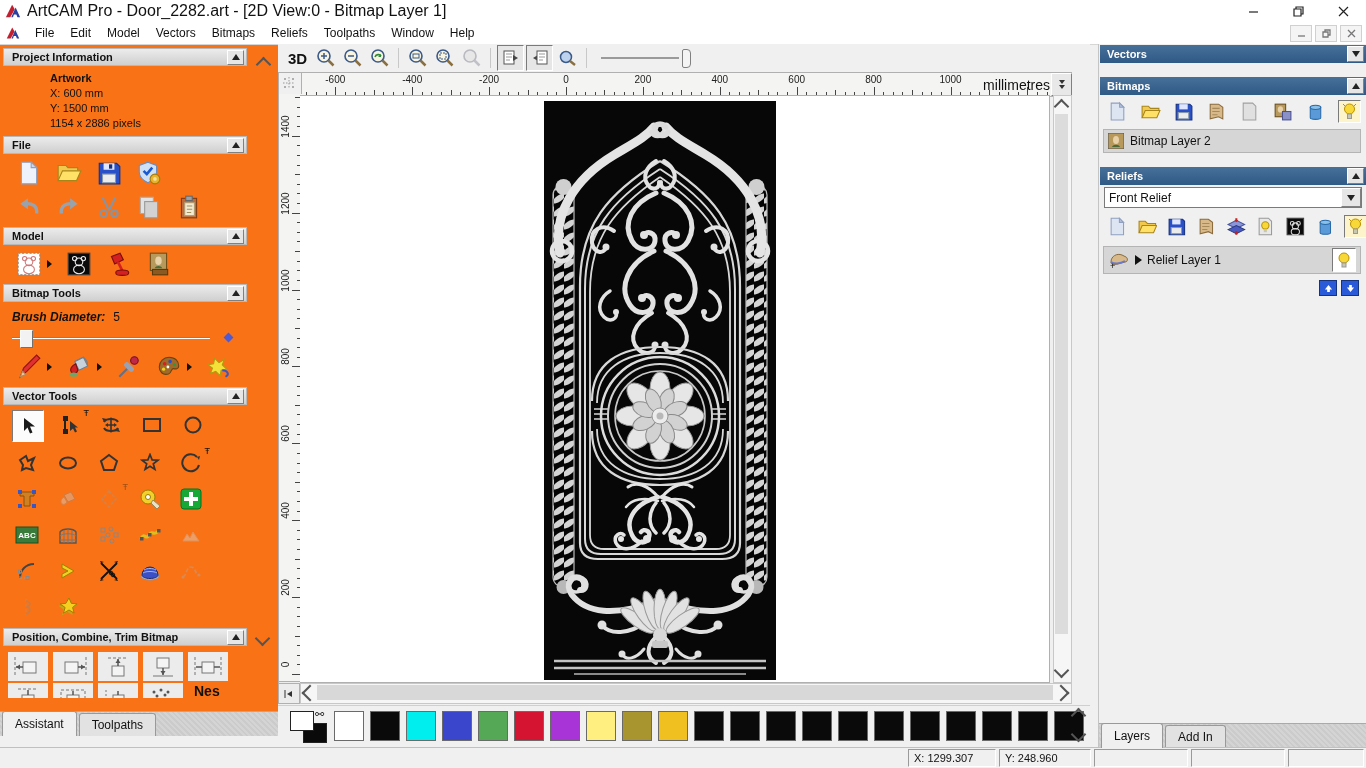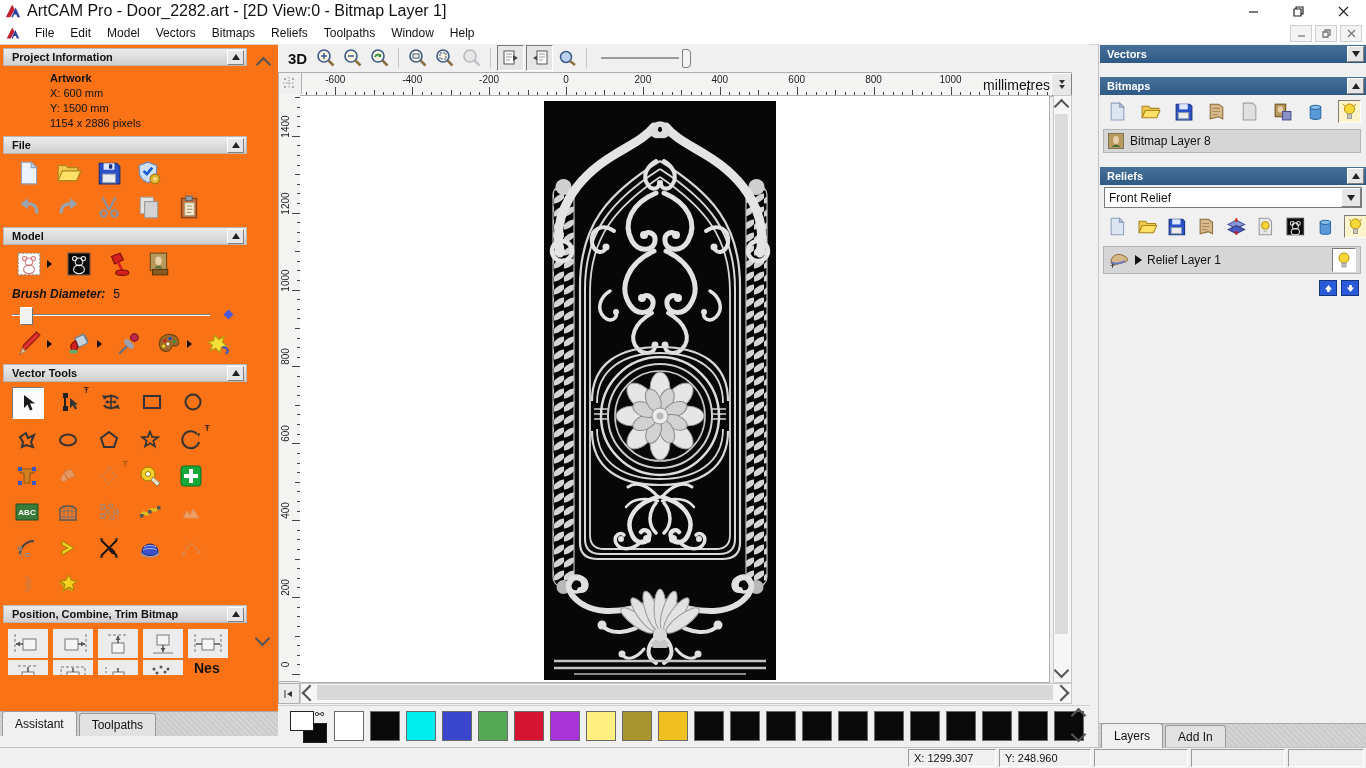--- a/index.html
+++ b/index.html
@@ -302,20 +302,26 @@
             <ellipse cx="15" cy="20" rx="6" ry="2.5" fill="#d42020" stroke="#7a0c0c"></ellipse>
           </svg>
         <svg class="tool24" viewBox="0 0 24 24">
             <rect x="4" y="2" width="15" height="16" fill="#b8995c" stroke="#6a4e1c"></rect>
             <ellipse cx="11.5" cy="9" rx="3" ry="4" fill="#e8d0a8"></ellipse>
             <path d="M8 16c1-3 6-3 7 0z" fill="#4a6a3a"></path>
             <rect x="6" y="17" width="14" height="5" fill="#8a5a22" stroke="#5a3808"></rect>
           </svg>
       </div>
 
+      <div class="sec-hd">
+        <span>Bitmap Tools</span>
+        <span class="sec-btn">
+            <span class="tri-up"></span>
+          </span>
+      </div>
       <div class="brush-row">
         <span>Brush Diameter:</span>
         <span class="brush-val">5</span>
       </div>
       <div class="slider-row">
         <div class="slider-track"></div>
         <div class="slider-handle"></div>
         <div class="slider-gem"></div>
       </div>
       <div class="icon-row">
@@ -1108,21 +1114,21 @@
             <path d="M1 1l2 2M14 1l-2 2" stroke="#b89000"></path>
           </svg>
         </span>
     </div>
     <div class="layer-row">
       <svg width="16" height="16" viewBox="0 0 16 16">
           <rect width="16" height="16" fill="#b8995c" stroke="#555"></rect>
           <ellipse cx="8" cy="7" rx="3" ry="4" fill="#e8d0a8"></ellipse>
           <path d="M4 14c1-3 7-3 8 0z" fill="#4a6a3a"></path>
         </svg>
-      <span>Bitmap Layer 8</span>
+      <span>Bitmap Layer 2</span>
     </div>
 
     <div class="blue-hd" style="margin-top:14px;">
       <span>Reliefs</span>
       <span class="sec-btn" style="margin-left:auto">
           <span class="tri-up"></span>
         </span>
     </div>
     <div class="combo">
       <span class="combo-text">Front Relief</span>

